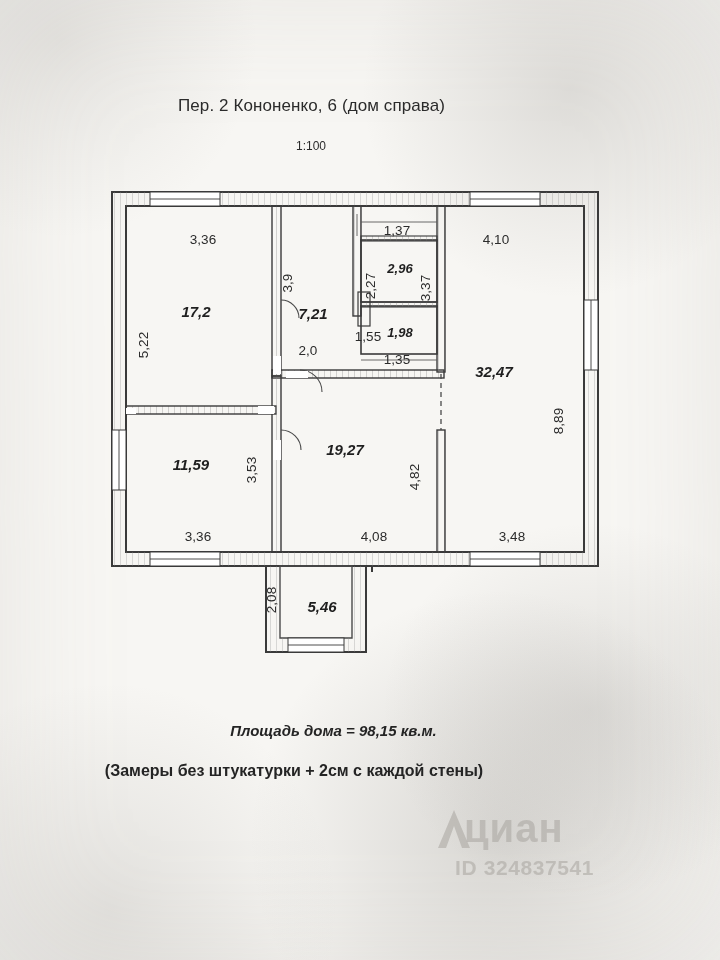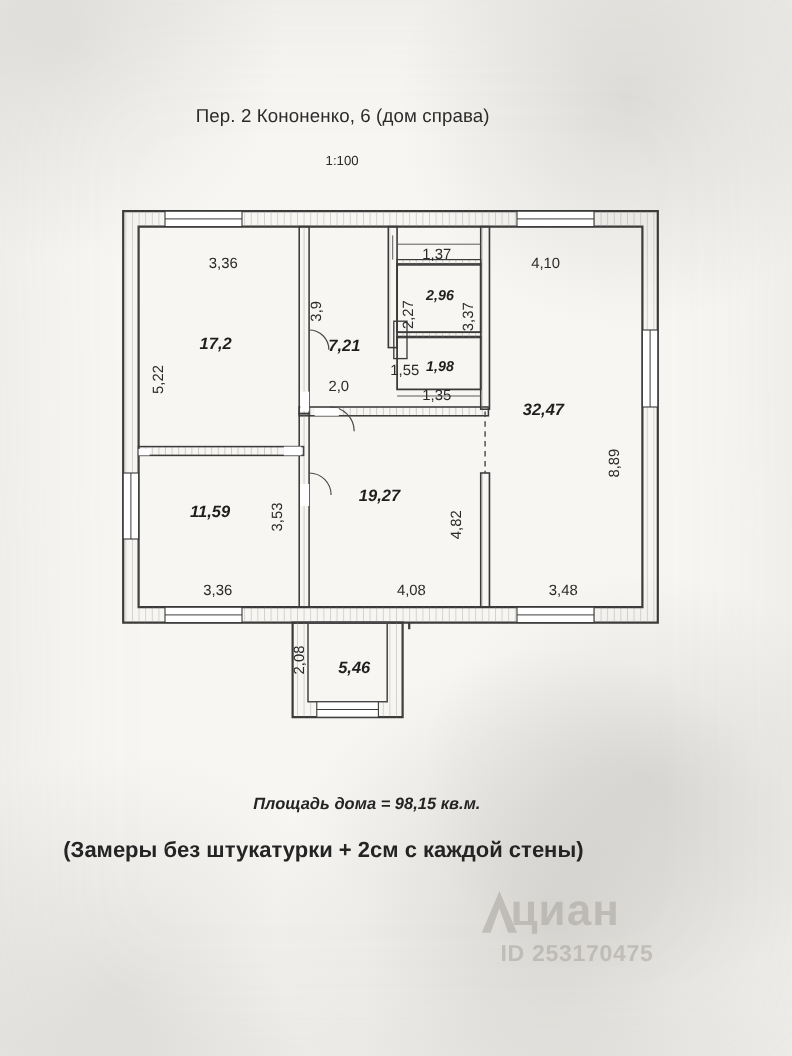--- a/index.html
+++ b/index.html
@@ -89,21 +89,21 @@
     font-weight: bold;
     font-style: italic;
     color: #242424;
   }
   .footer2 {
     position: absolute;
     left: 0;
     top: 762px;
     width: 588px;
     text-align: center;
-    font-size: 20px;
+    font-size: 16px;
     font-weight: bold;
     color: #242424;
   }
 
   .wm {
     position: absolute;
     pointer-events: none;
     color: rgba(168,164,158,0.55);
     font-weight: bold;
   }
@@ -247,14 +247,14 @@
     <text class="txt-dim" x="276" y="600" text-anchor="middle" transform="rotate(-90 276 600)">2,08</text>
   </svg>
 
   <div class="footer1">Площадь дома = 98,15 кв.м.</div>
   <div class="footer2">(Замеры без штукатурки + 2см  с каждой стены)</div>
 
   <svg class="wm wm-logo" width="44" height="48" viewBox="0 0 44 48" style="left:432px; top:804px;">
     <path d="M6,44 L22,6 L38,44 L30,44 L22,22 L14,44 Z" fill="rgba(168,164,158,0.55)"></path>
   </svg>
   <div class="wm wm-name" style="left:464px;">циан</div>
-  <div class="wm wm-id">ID 253170475</div>
+  <div class="wm wm-id">ID 324837541</div>
 </div>
 
 </body></html>

